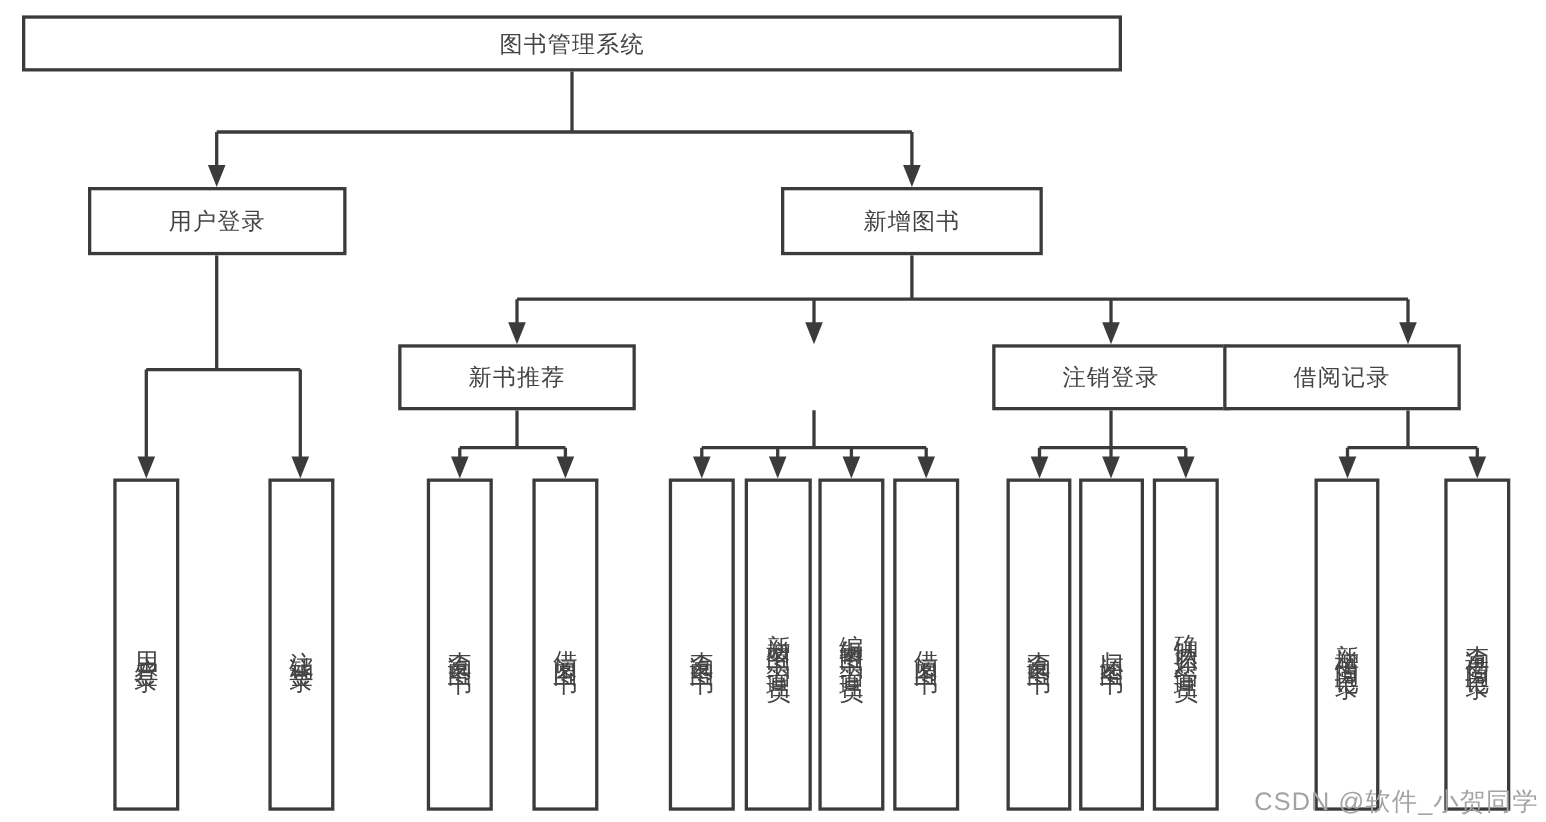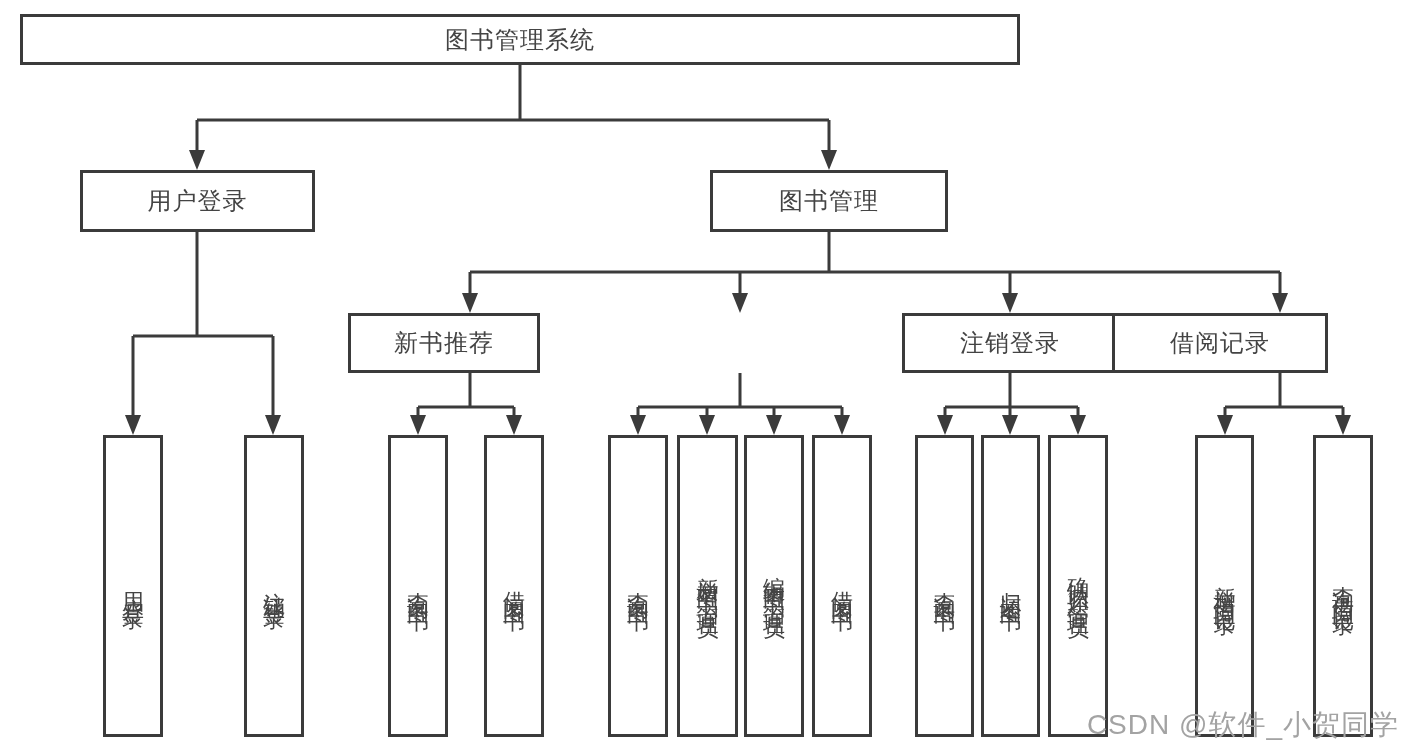--- a/index.html
+++ b/index.html
@@ -23,34 +23,34 @@
     position:absolute;
     box-sizing:border-box;
     border:3px solid var(--line);
     background:#fff;
     display:flex;
     align-items:center;
     justify-content:center;
     color:var(--text);
     z-index:2;
   }
-  .node.h{font-size:24px;letter-spacing:1px;align-items:center;}
+  .node.h{font-size:21px;letter-spacing:1px;align-items:center;}
   .node.v span{
     writing-mode:vertical-rl;
     text-orientation:mixed;
     font-size:22px;
     letter-spacing:6px;
     line-height:1;
     white-space:nowrap;
   }
   .watermark{
     position:absolute;
     right:6px;
     bottom:3px;
-    font-size:28px;
+    font-size:23px;
     color:var(--watermark);
     z-index:5;
     letter-spacing:1px;
   }
 </style>
 </head>
 <body>
 
 <div class="stage">
 
@@ -91,24 +91,24 @@
   </svg>
 
   <div class="node h" style="left:20px;top:14px;width:1000px;height:51px">
     <span>图书管理系统</span>
   </div>
 
   <div class="node h" style="left:80px;top:170px;width:235px;height:62px">
     <span>用户登录</span>
   </div>
   <div class="node h" style="left:710px;top:170px;width:238px;height:62px">
-    <span>图书管理</span>
+    <span>新增图书</span>
   </div>
 
-  <div class="node h" style="left:348px;top:313px;width:192px;height:60px">
+  <div class="node h" style="left:362px;top:313px;width:216px;height:60px">
     <span>新书推荐</span>
   </div>
   <div class="node h" style="left:902px;top:313px;width:216px;height:60px">
     <span>注销登录</span>
   </div>
   <div class="node h" style="left:1112px;top:313px;width:216px;height:60px">
     <span>借阅记录</span>
   </div>
 
   <div class="node v" style="left:103px;top:435px;width:60px;height:302px">

